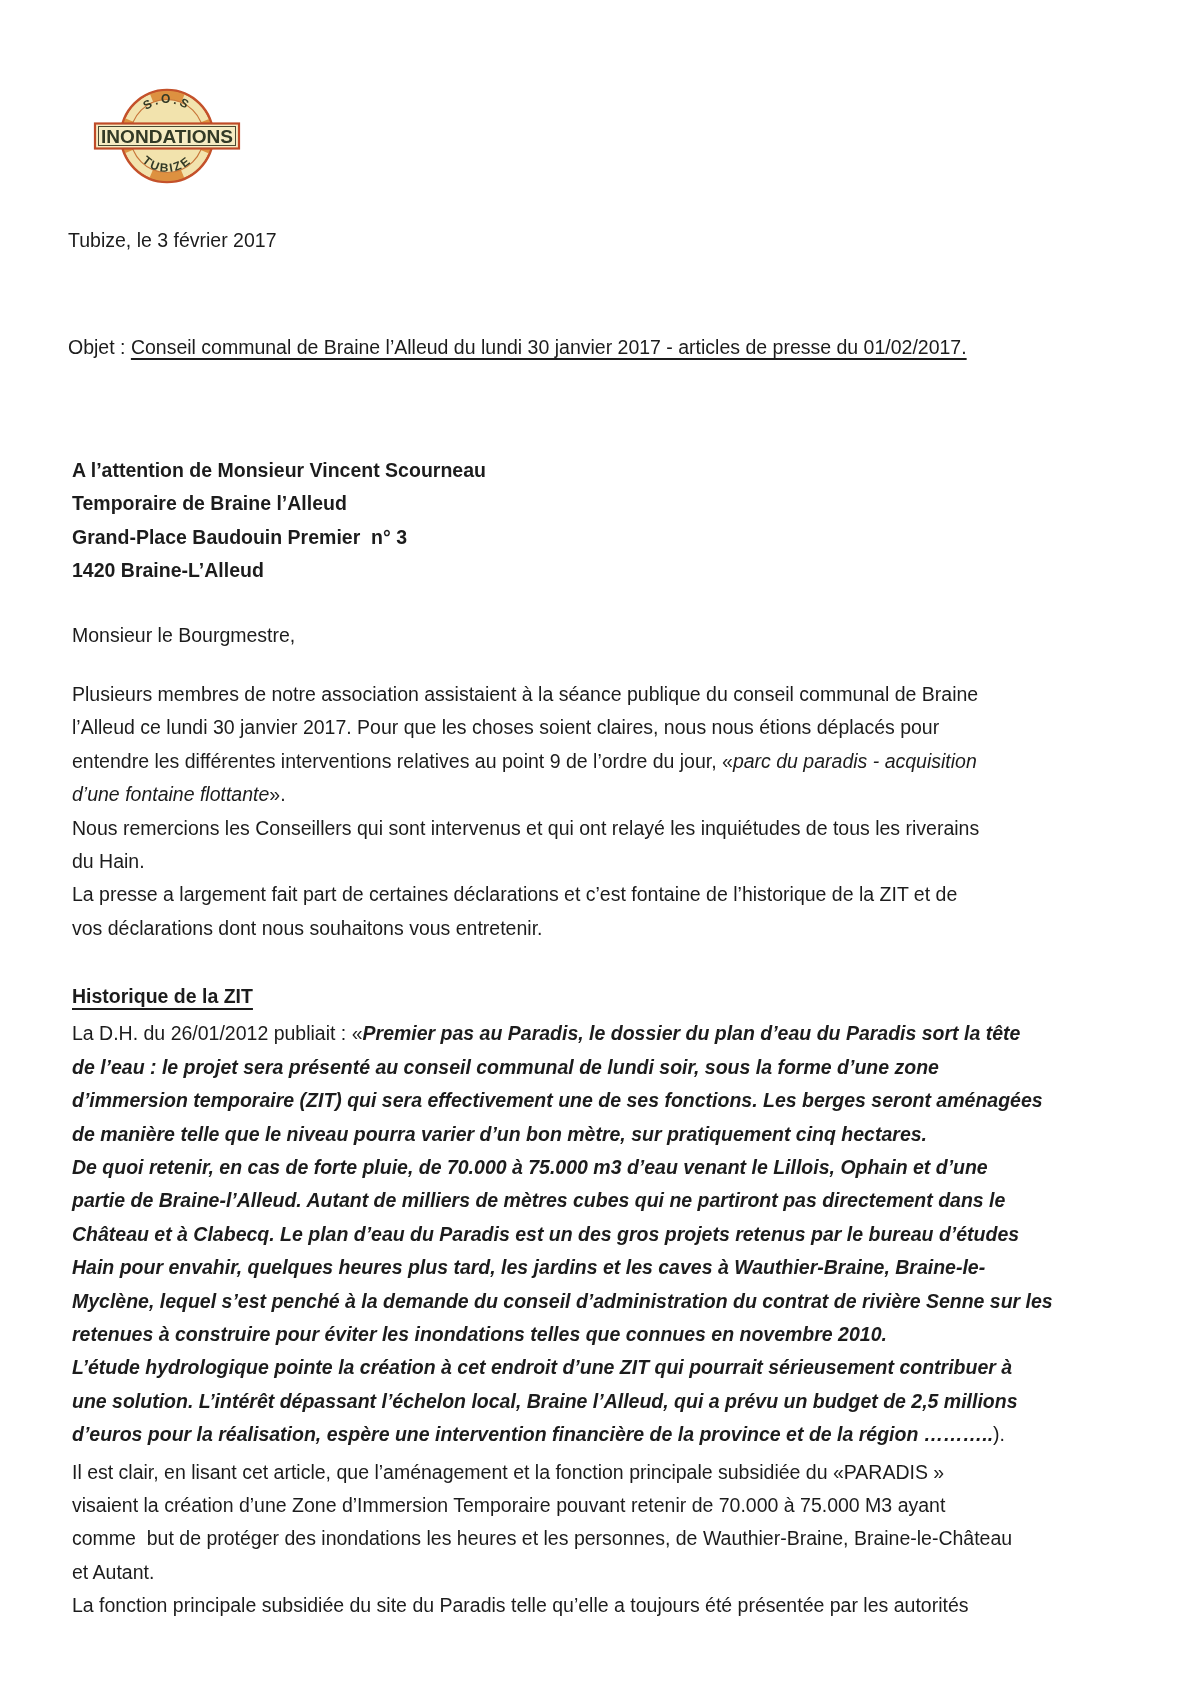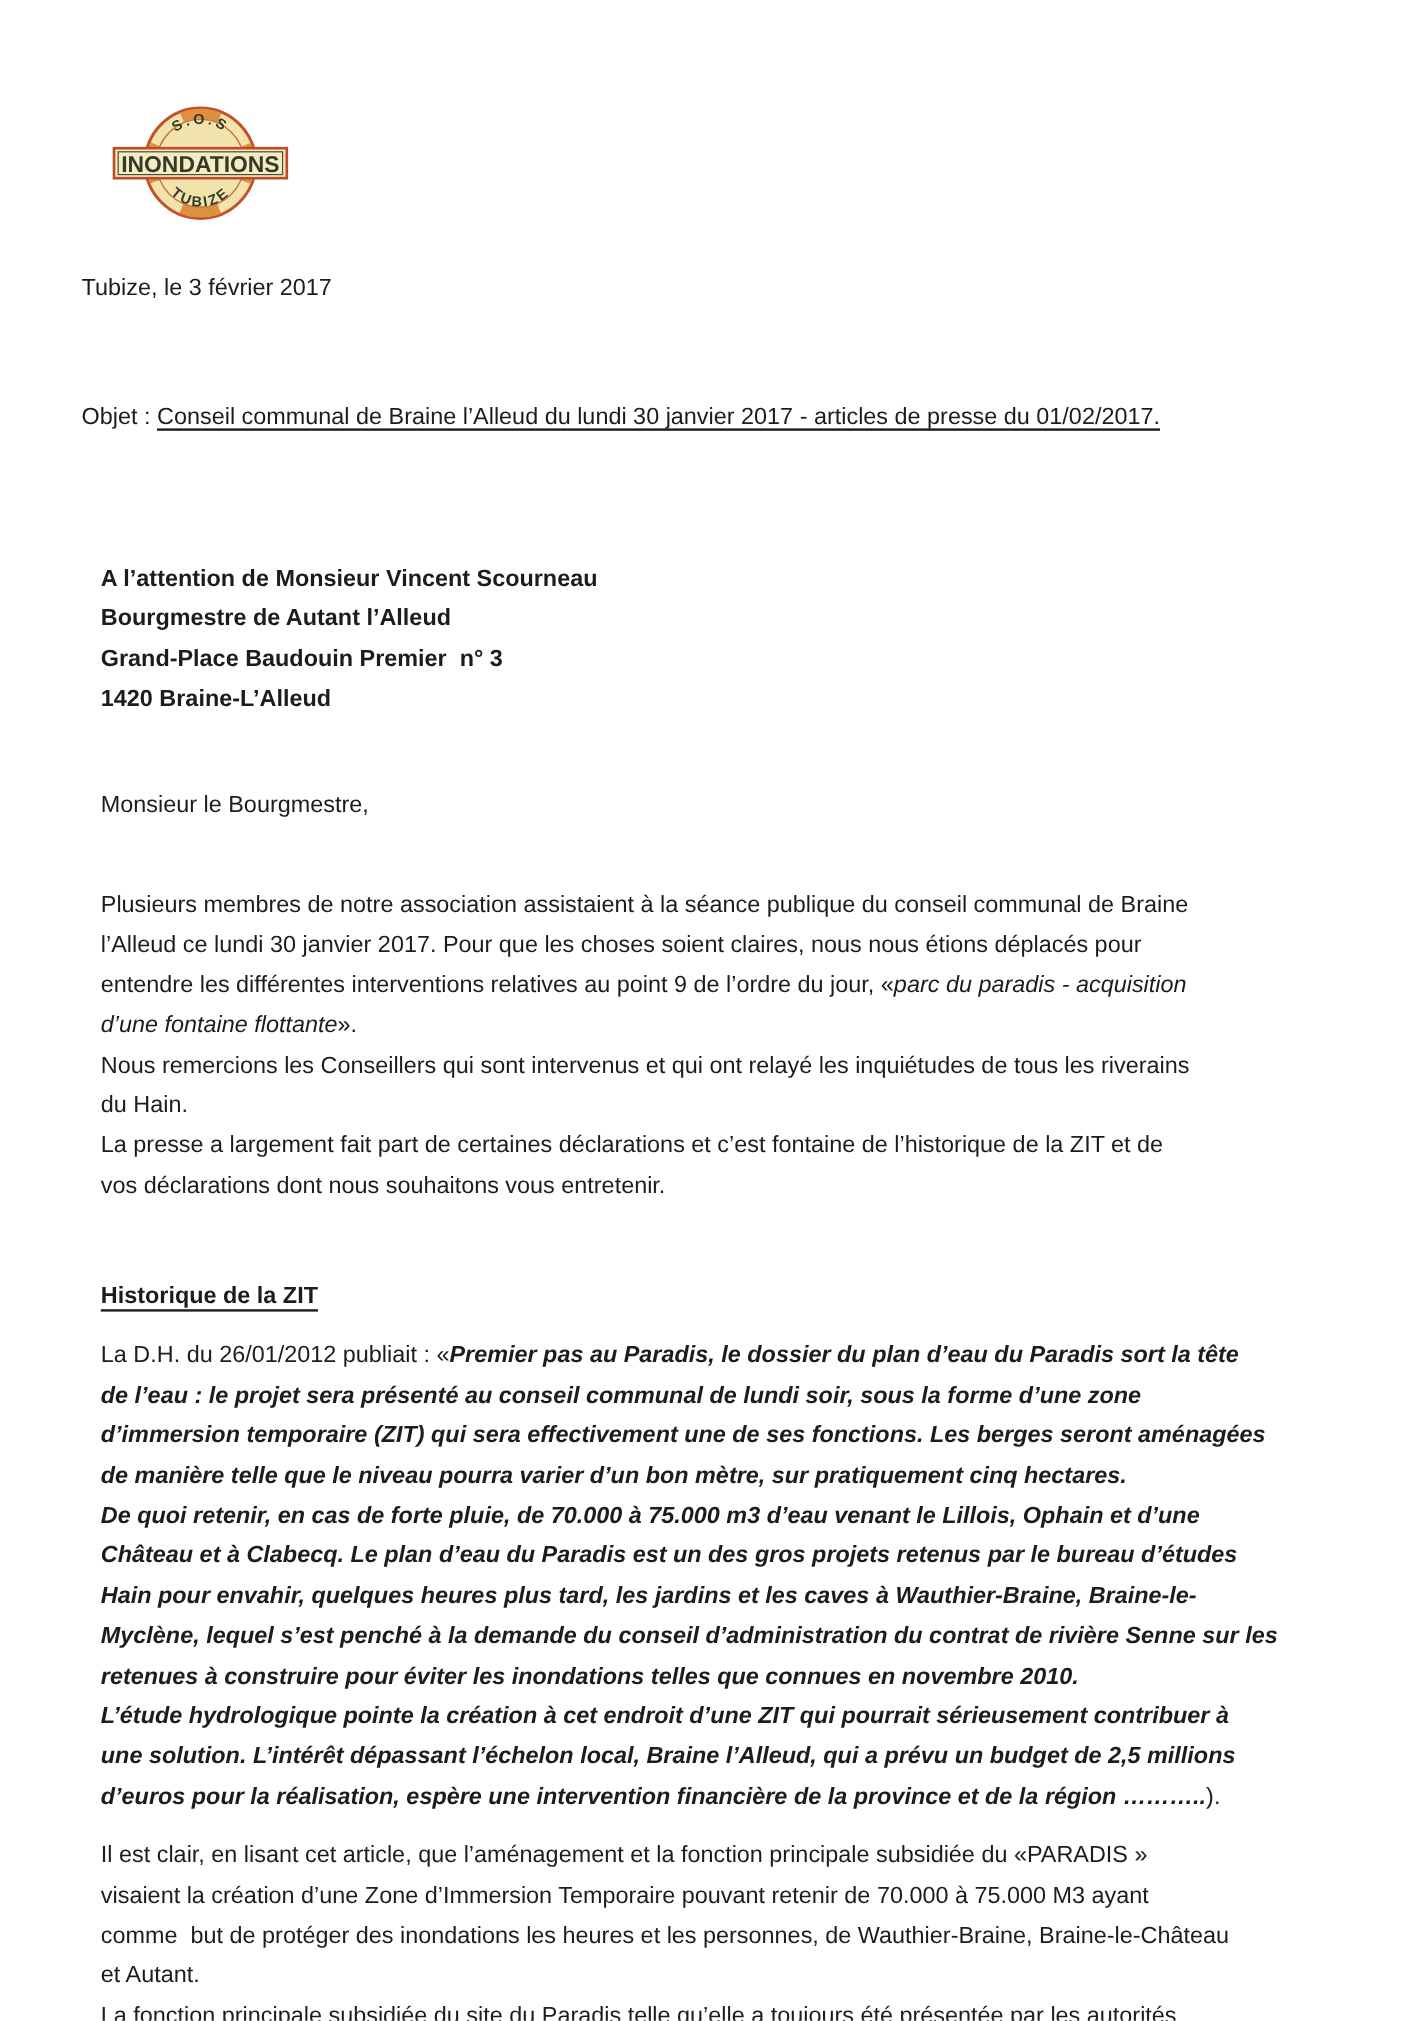--- a/index.html
+++ b/index.html
@@ -7,21 +7,21 @@
     width:1190px;height:1684px;position:relative;background:#ffffff;
     font-family:"Liberation Sans",sans-serif;color:#1c1c1c;overflow:hidden;
   }
   .logo{position:absolute;left:92px;top:86px;width:150px;height:100px;}
   .logo svg{display:block;}
   .logo text{font-family:"Liberation Sans",sans-serif;font-weight:bold;}
   .date{position:absolute;top:228px;left:68px;width:946px;text-align:left;
         font-size:19.5px;line-height:24px;white-space:pre;}
   .objet{position:absolute;top:334px;left:68px;font-size:19.5px;line-height:26px;white-space:pre;}
   .letter-body{position:absolute;left:68px;top:450px;width:1060px;}
-  .block{margin:16px;padding:0;}
+  .block{margin:4px;padding:0;}
   .line{white-space:pre;line-height:33.4px;font-size:19.5px;height:33.4px;}
   .gap{width:100%;}
   .s-n{font-weight:400;font-style:normal;text-align:center;}
   .s-b{font-weight:700;}
   .s-i{font-style:italic;}
   .s-bi{font-weight:700;font-style:italic;}
   .s-u{text-decoration:underline;text-decoration-thickness:1.5px;text-underline-offset:4px;}
   .s-bu{font-weight:700;text-decoration:underline;text-decoration-thickness:2px;text-underline-offset:5px;}
 </style>
 </head>
@@ -49,21 +49,21 @@
   </svg>
 </div>
 
 <div class="date">Tubize, le 3 février 2017</div>
 
 <div class="objet"><span class="s-n">Objet : </span><span class="s-u">Conseil communal de Braine l’Alleud du lundi 30 janvier 2017 - articles de presse du 01/02/2017.</span></div>
 
 <div class="letter-body">
     <div class="block">
       <div class="line"><span class="s-b">A l’attention de Monsieur Vincent Scourneau</span></div>
-      <div class="line"><span class="s-b">Bourgmestre de Autant l’Alleud</span></div>
+      <div class="line"><span class="s-b">Temporaire de Braine l’Alleud</span></div>
       <div class="line"><span class="s-b">Grand-Place Baudouin Premier  n° 3</span></div>
       <div class="line"><span class="s-b">1420 Braine-L’Alleud</span></div>
     </div>
     <div class="gap" style="height: 23px;"></div>
     <div class="block">
       <div class="line"><span class="s-n">Monsieur le Bourgmestre,</span></div>
     </div>
     <div class="gap" style="height: 18px;"></div>
     <div class="block">
       <div class="line"><span class="s-n">Plusieurs membres de notre association assistaient à la séance publique du conseil communal de Braine</span></div>
@@ -78,20 +78,21 @@
     <div class="gap" style="height: 27px;"></div>
     <div class="block">
       <div class="line"><span class="s-bu">Historique de la ZIT</span></div>
     </div>
     <div class="block">
       <div class="line"><span class="s-n">La D.H. du 26/01/2012 publiait : «</span><span class="s-bi">Premier pas au Paradis, le dossier du plan d’eau du Paradis sort la tête</span></div>
       <div class="line"><span class="s-bi">de l’eau : le projet sera présenté au conseil communal de lundi soir, sous la forme d’une zone</span></div>
       <div class="line"><span class="s-bi">d’immersion temporaire (ZIT) qui sera effectivement une de ses fonctions. Les berges seront aménagées</span></div>
       <div class="line"><span class="s-bi">de manière telle que le niveau pourra varier d’un bon mètre, sur pratiquement cinq hectares.</span></div>
       <div class="line"><span class="s-bi">De quoi retenir, en cas de forte pluie, de 70.000 à 75.000 m3 d’eau venant le Lillois, Ophain et d’une</span></div>
+      <div class="line"><span class="s-bi">partie de Braine-l’Alleud. Autant de milliers de mètres cubes qui ne partiront pas directement dans le</span></div>
       <div class="line"><span class="s-bi">Château et à Clabecq. Le plan d’eau du Paradis est un des gros projets retenus par le bureau d’études</span></div>
       <div class="line"><span class="s-bi">Hain pour envahir, quelques heures plus tard, les jardins et les caves à Wauthier-Braine, Braine-le-</span></div>
       <div class="line"><span class="s-bi">Myclène, lequel s’est penché à la demande du conseil d’administration du contrat de rivière Senne sur les</span></div>
       <div class="line"><span class="s-bi">retenues à construire pour éviter les inondations telles que connues en novembre 2010.</span></div>
       <div class="line"><span class="s-bi">L’étude hydrologique pointe la création à cet endroit d’une ZIT qui pourrait sérieusement contribuer à</span></div>
       <div class="line"><span class="s-bi">une solution. L’intérêt dépassant l’échelon local, Braine l’Alleud, qui a prévu un budget de 2,5 millions</span></div>
       <div class="line"><span class="s-bi">d’euros pour la réalisation, espère une intervention financière de la province et de la région ………..</span><span class="s-n">).</span></div>
     </div>
     <div class="block">
       <div class="line"><span class="s-n">Il est clair, en lisant cet article, que l’aménagement et la fonction principale subsidiée du «PARADIS »</span></div>

